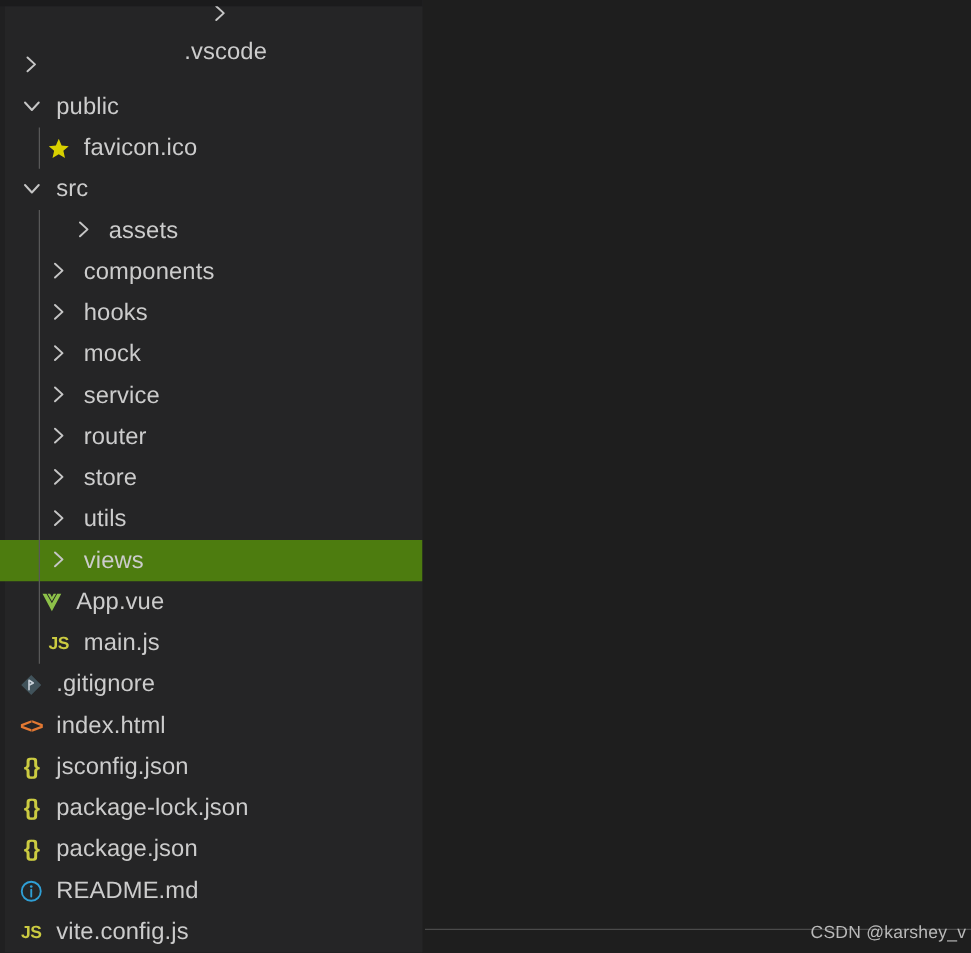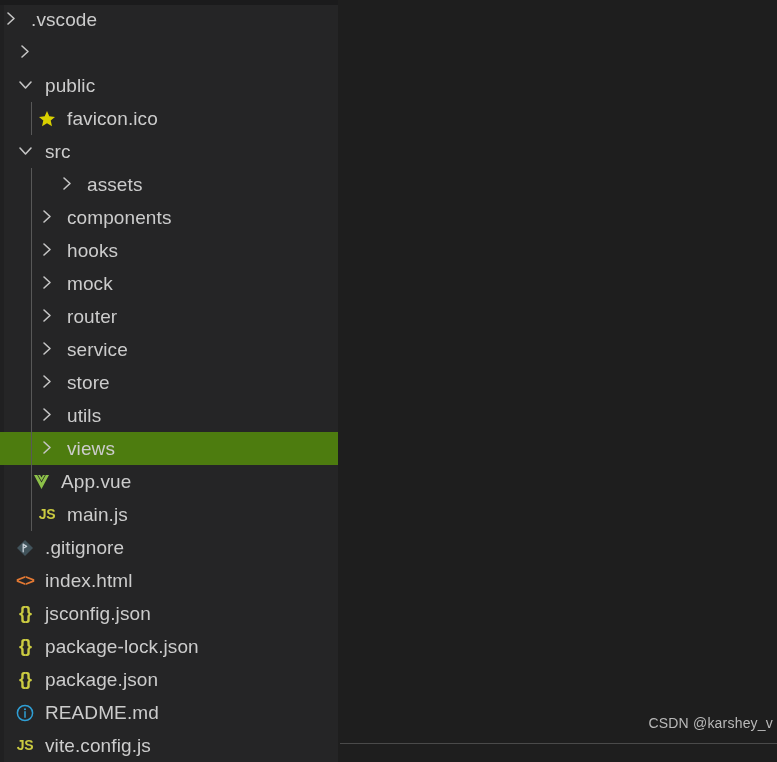--- a/index.html
+++ b/index.html
@@ -35,21 +35,21 @@
     position: absolute;
     left: 340px;
     top: 743px;
     width: 437px;
     height: 1px;
     background: #4a4a4a;
   }
   .watermark-text {
     position: absolute;
     right: 4px;
-    top: 715px;
+    top: 737px;
     font-size: 14px;
     color: #b9b9b9;
     letter-spacing: 0.2px;
     white-space: nowrap;
   }
 
   
   .sidebar {
     position: absolute;
     left: 0;
@@ -168,21 +168,21 @@
 <div class="app">
 
   <div class="editor-panel"></div>
   <div class="watermark-rule"></div>
   <div class="watermark-text">CSDN @karshey_v</div>
 
   <div class="sidebar">
     <div class="sidebar-left-edge"></div>
     <div class="tree" id="tree">
         <div class="row">
-          <div class="row-content" style="">
+          <div class="row-content" style="padding-left: 14px; flex-direction: column;">
             <span class="twisty">
               <svg width="17" height="18" viewBox="0 0 17 18" xmlns="http://www.w3.org/2000/svg">
                 <path d="M5 3 L11 8.5 L5 14" fill="none" stroke="#c5c5c5" stroke-width="1.6" stroke-linecap="round" stroke-linejoin="round"></path>
               </svg>
             </span>
             <span class="label">.vscode</span>
           </div>
         </div>
         <div class="row">
           <div class="row-content" style="padding-left: 14px;">
@@ -263,31 +263,31 @@
             <span class="label">mock</span>
           </div>
         </div>
         <div class="row">
           <div class="row-content" style="padding-left: 36px;">
             <span class="twisty">
               <svg width="17" height="18" viewBox="0 0 17 18" xmlns="http://www.w3.org/2000/svg">
                 <path d="M5 3 L11 8.5 L5 14" fill="none" stroke="#c5c5c5" stroke-width="1.6" stroke-linecap="round" stroke-linejoin="round"></path>
               </svg>
             </span>
+            <span class="label">service</span>
+          </div>
+        </div>
+        <div class="row">
+          <div class="row-content" style="padding-left: 36px;">
+            <span class="twisty">
+              <svg width="17" height="18" viewBox="0 0 17 18" xmlns="http://www.w3.org/2000/svg">
+                <path d="M5 3 L11 8.5 L5 14" fill="none" stroke="#c5c5c5" stroke-width="1.6" stroke-linecap="round" stroke-linejoin="round"></path>
+              </svg>
+            </span>
             <span class="label">router</span>
-          </div>
-        </div>
-        <div class="row">
-          <div class="row-content" style="padding-left: 36px;">
-            <span class="twisty">
-              <svg width="17" height="18" viewBox="0 0 17 18" xmlns="http://www.w3.org/2000/svg">
-                <path d="M5 3 L11 8.5 L5 14" fill="none" stroke="#c5c5c5" stroke-width="1.6" stroke-linecap="round" stroke-linejoin="round"></path>
-              </svg>
-            </span>
-            <span class="label">service</span>
           </div>
         </div>
         <div class="row">
           <div class="row-content" style="padding-left: 36px;">
             <span class="twisty">
               <svg width="17" height="18" viewBox="0 0 17 18" xmlns="http://www.w3.org/2000/svg">
                 <path d="M5 3 L11 8.5 L5 14" fill="none" stroke="#c5c5c5" stroke-width="1.6" stroke-linecap="round" stroke-linejoin="round"></path>
               </svg>
             </span>
             <span class="label">store</span>

